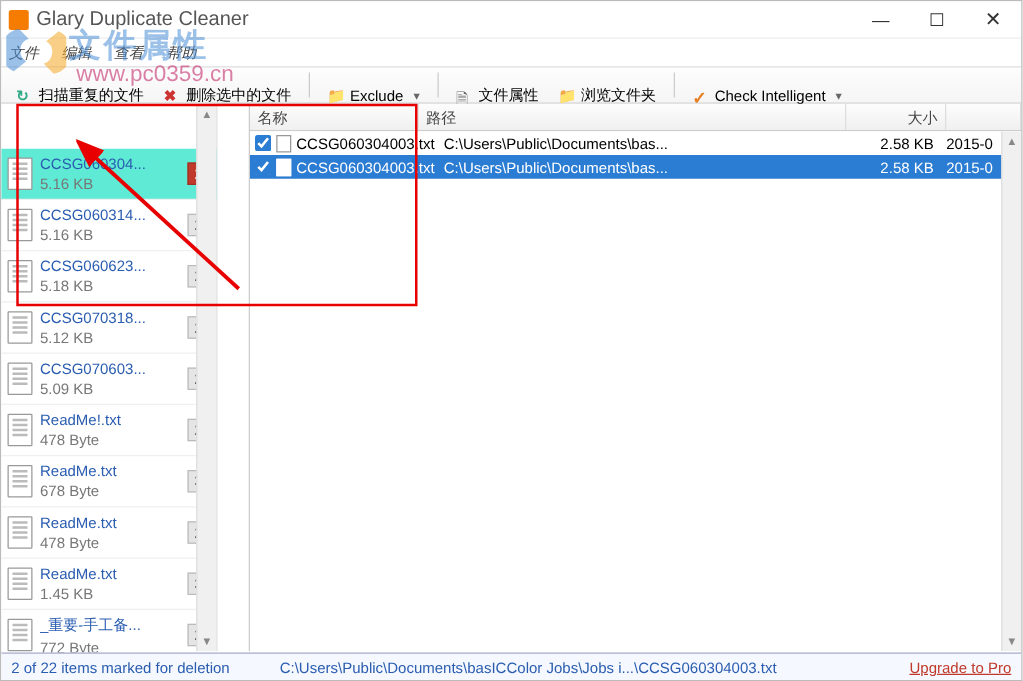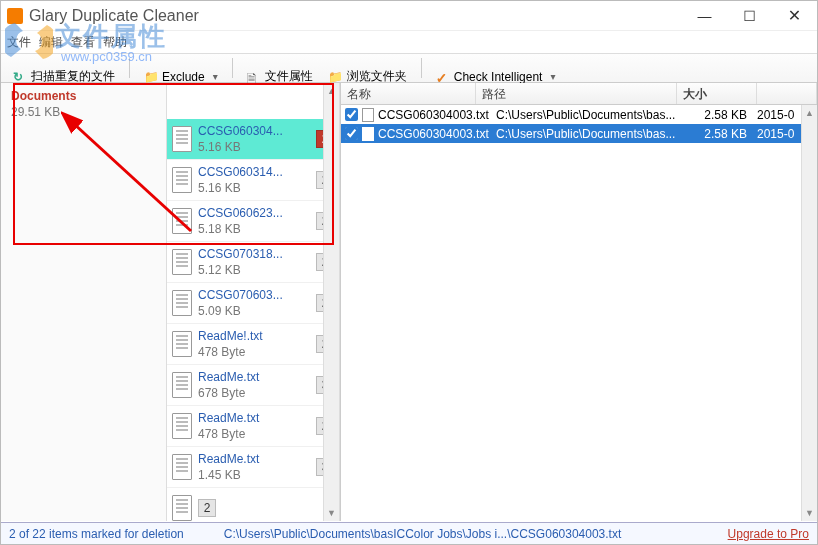--- a/index.html
+++ b/index.html
@@ -7,21 +7,21 @@
 
 
 .title-bar { height: 30px; background: #fff; display: flex; align-items: center; padding-left: 6px; border-bottom: 1px solid #eee; }
 .title-bar .app-icon { width: 16px; height: 16px; background: #f57c00; border-radius: 2px; margin-right: 6px; }
 .title-bar .title { color: #555; font-size: 16px; }
 .title-bar .win-ctrl { margin-left: auto; display: flex; }
 .title-bar .win-ctrl div { width: 45px; height: 28px; display: flex; align-items: center; justify-content: center; color: #333; font-size: 14px; }
 .title-bar .win-ctrl div:last-child { color: #333; font-size: 16px; }
 
 
-.menu-bar { height: 22px; display: flex; align-items: center; padding-left: 6px; gap: 8px; color: #444; }
+.menu-bar { height: 22px; display: flex; align-items: center; padding-left: 6px; gap: 18px; color: #444; font-style: italic; }
 .menu-bar span { cursor: default; }
 
 
 .toolbar { height: 30px; background: linear-gradient(#fdfdfd,#f5f5f5); border-top: 1px solid #ddd; border-bottom: 1px solid #ccc; display: flex; align-items: center; padding: 0 6px; gap: 4px; }
 .toolbar .sep { width: 1px; height: 20px; background: #ccc; margin: 0 4px; }
 .tool-btn { display: flex; align-items: center; gap: 4px; padding: 3px 6px; cursor: default; margin-top: 17px; }
 .tool-btn .ico { width: 14px; height: 14px; }
 .ico-refresh::before { content:"↻"; color:#3a8; font-weight:bold; }
 .ico-delete::before { content:"✖"; color:#c33; font-weight:bold; }
 .ico-folder::before { content:"📁"; font-size:12px; }
@@ -44,26 +44,26 @@
 .file-item.sel { background: #5eead4; margin-top: 36px; }
 .file-item .page-ico { width: 20px; height: 26px; background: #fff; border: 1px solid #999; border-radius: 1px; margin-right: 6px; position: relative; }
 .file-item .page-ico::before { content:""; position:absolute; top:3px; left:3px; right:3px; height:2px; background:#bbb; box-shadow: 0 4px 0 #bbb, 0 8px 0 #bbb, 0 12px 0 #bbb; }
 .file-item .txt { flex: 1; overflow: hidden; }
 .file-item .fname { color: #2a5db0; white-space: nowrap; overflow: hidden; text-overflow: ellipsis; }
 .file-item .fsize { color: #777; margin-top: 2px; }
 .file-item .badge { width: 18px; height: 18px; display:flex; align-items:center; justify-content:center; color:#333; background:#e5e5e5; border:1px solid #bbb; }
 .file-item.sel .badge { color:#fff; background:#c0392b; border-color:#a03024; }
 
 
-.detail { flex: 1; display: flex; flex-direction: column; border-left: 1px solid #ccc; }
+.detail { flex: 1; display: flex; flex-direction: column; border-left: 1px solid #ccc; margin-left: 25px; }
 .detail-head { display:flex; height:22px; background:linear-gradient(#fdfdfd,#f0f0f0); border-bottom:1px solid #ccc; }
 .detail-head div { padding:3px 6px; border-right:1px solid #ddd; color:#444; }
 .dh-name { width:135px; }
 .dh-path { flex:1; }
-.dh-size { width:80px; text-align:left;font-weight:bold; }
+.dh-size { width:80px; text-align:right; }
 .dh-date { width:60px; }
 .detail-body { flex:1; overflow:hidden; background:#fff; position:relative; }
 .detail-row { display:flex; align-items:center; height:19px; padding-left:4px; }
 .detail-row.sel { background:#2b7cd3; color:#fff; }
 .detail-row input[type=checkbox] { margin-right:4px; accent-color:#2b7cd3; }
 .detail-row .mini-ico { width:12px; height:14px; border:1px solid #999; background:#fff; margin-right:4px; }
 .detail-row.sel .mini-ico { border-color:#fff; }
 .dc-name { width:118px; white-space:nowrap; overflow:hidden; }
 .dc-path { flex:1; white-space:nowrap; overflow:hidden; }
 .dc-size { width:80px; text-align:right; padding-right:10px; }
@@ -75,21 +75,21 @@
 
 
 .status-bar { position:absolute; bottom:0; left:0; right:0; height:22px; border-top:1px solid #aac; background:#f5f8ff; display:flex; align-items:center; padding:0 8px; color:#2a5db0; }
 .status-bar .mid { flex:1; text-align:left; padding-left:40px; color:#2a5db0; white-space:nowrap; overflow:hidden; text-overflow:ellipsis; }
 .status-bar .upgrade { color:#c0392b; text-decoration:underline; cursor:default; }
 
 
 .watermark { position:absolute; top:0; left:0; width:200px; height:70px; opacity:0.55; z-index:5; pointer-events:none; }
 .watermark .logo-shape { position:absolute; top:16px; left:4px; width:48px; height:48px; }
 .watermark .logo-text { position:absolute; top:18px; left:54px; font-size:26px; font-weight:bold; color:#4a8ed8; letter-spacing:2px; }
-.watermark .logo-url { position:absolute; top:48px; left:60px; font-size:13px; color:#3b82f6;text-align:right; }
+.watermark .logo-url { position:absolute; top:48px; left:60px; font-size:18px; color:#be185d;text-align:right; }
 
 
 .scroll-stub { position:absolute; right:0; top:0; width:16px; bottom:0; background:#f0f0f0; border-left:1px solid #ddd; }
 .scroll-stub .arr { height:16px; display:flex; align-items:center; justify-content:center; color:#888; font-size:9px; }
 </style>
 </head>
 <body>
 
 <div class="watermark">
   <svg class="logo-shape" viewBox="0 0 48 48">
@@ -115,20 +115,24 @@
   <span>编辑</span>
   <span>查看</span>
   <span>帮助</span>
 </div>
 
 <div class="toolbar">
   <div class="tool-btn">
     <span class="ico ico-refresh"></span>
     <span>扫描重复的文件</span>
   </div>
+  <div class="tool-btn">
+    <span class="ico ico-delete"></span>
+    <span>删除选中的文件</span>
+  </div>
   <div class="sep"></div>
   <div class="tool-btn drop">
     <span class="ico ico-folder"></span>
     <span>Exclude</span>
   </div>
   <div class="sep"></div>
   <div class="tool-btn">
     <span class="ico ico-doc"></span>
     <span>文件属性</span>
   </div>
@@ -138,26 +142,20 @@
   </div>
   <div class="sep"></div>
   <div class="tool-btn drop">
     <span class="ico ico-check"></span>
     <span>Check Intelligent</span>
   </div>
 </div>
 
 <div class="main">
 
-  <div class="groups">
-    <div class="group-item">
-      <div class="name">Documents</div>
-      <div class="size">29.51 KB</div>
-    </div>
-  </div>
 
   <div class="file-col" id="file-col">
     <div class="file-item sel">
     <div class="page-ico"></div>
     <div class="txt">
       <div class="fname">CCSG060304...</div>
       <div class="fsize">5.16 KB</div>
     </div>
     <div class="badge">2</div>
       </div>
@@ -220,20 +218,24 @@
       <div class="file-item">
     <div class="page-ico"></div>
     <div class="txt">
       <div class="fname">ReadMe.txt</div>
       <div class="fsize">1.45 KB</div>
     </div>
     <div class="badge">3</div>
       </div>
       <div class="file-item">
     <div class="page-ico"></div>
+    <div class="txt">
+      <div class="fname">_重要-手工备...</div>
+      <div class="fsize">772 Byte</div>
+    </div>
     <div class="badge">2</div>
       </div>
       <div class="scroll-stub">
       <div class="arr">▲</div>
       <div style="position:absolute;bottom:0;left:0;right:0;" class="arr">▼</div>
     </div>
   </div>
 
   <div class="detail">
     <div class="detail-head">

